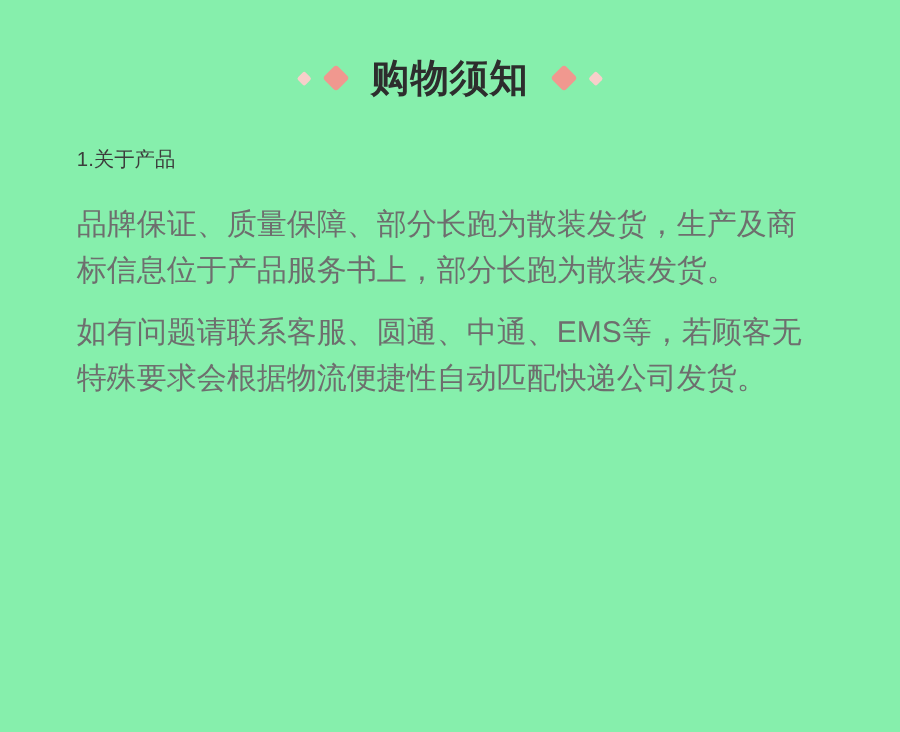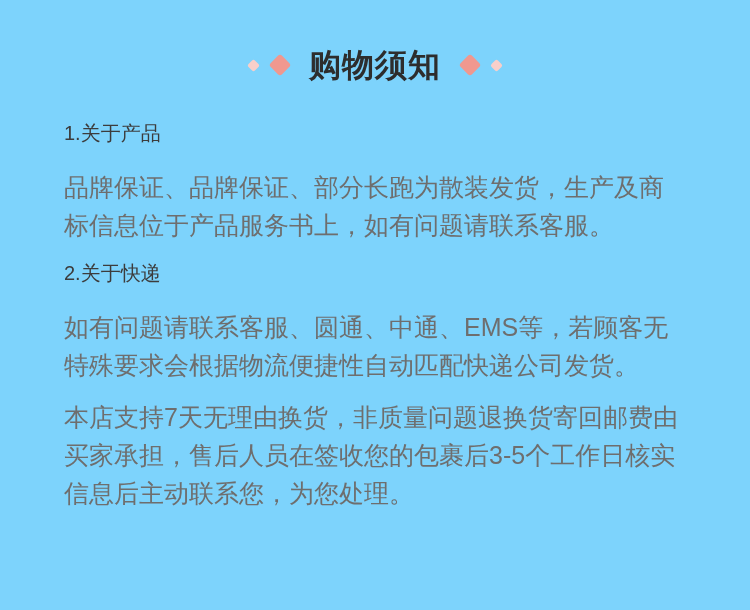--- a/index.html
+++ b/index.html
@@ -46,21 +46,21 @@
   .page-title {
     font-size: 32px;
     font-weight: bold;
     color: #2d2d2d;
     margin: 0 12px;
     letter-spacing: 1px;
     line-height: 46px;
     white-space: nowrap;
   }
   .sec-heading {
-    font-size: 20px;
+    font-size: 17px;
     font-weight: 400;
     color: #3c3c3c;
     line-height: 30px;
     margin: 0 0 20px 0;
   }
   .sec-body {
     font-size: 25px;
     font-weight: 400;
     color: #6e6e6e;
     line-height: 38px;
@@ -68,40 +68,38 @@
     text-align: left;
   }
   section {
     margin: 0;
     padding: 0;
   }
 </style>
 </head>
 <body>
 
-<div class="page" style="background: #7dd3fc;">
+<div class="page" style="background: #86efac;">
 
   <div class="title-row">
     <span class="diamond small" style="background: rgb(248, 207, 202);"></span>
     <span class="diamond large" style="background: rgb(240, 152, 143);"></span>
     <h1 class="page-title">购物须知</h1>
     <span class="diamond large" style="background: rgb(240, 152, 143);"></span>
     <span class="diamond small" style="background: rgb(248, 207, 202);"></span>
   </div>
 
   <div class="content">
 
     <section>
       <h2 class="sec-heading">1.关于产品</h2>
-      <p class="sec-body">品牌保证、品牌保证、部分长跑为散装发货，生产及商标信息位于产品服务书上，如有问题请联系客服。</p>
+      <p class="sec-body">品牌保证、质量保障、部分长跑为散装发货，生产及商标信息位于产品服务书上，部分长跑为散装发货。</p>
     </section>
 
     <section>
-      <h2 class="sec-heading">2.关于快递</h2>
       <p class="sec-body">如有问题请联系客服、圆通、中通、EMS等，若顾客无特殊要求会根据物流便捷性自动匹配快递公司发货。</p>
     </section>
 
     <section>
-      <p class="sec-body">本店支持7天无理由换货，非质量问题退换货寄回邮费由买家承担，售后人员在签收您的包裹后3-5个工作日核实信息后主动联系您，为您处理。</p>
     </section>
 
   </div>
 </div>
 
 </body></html>

